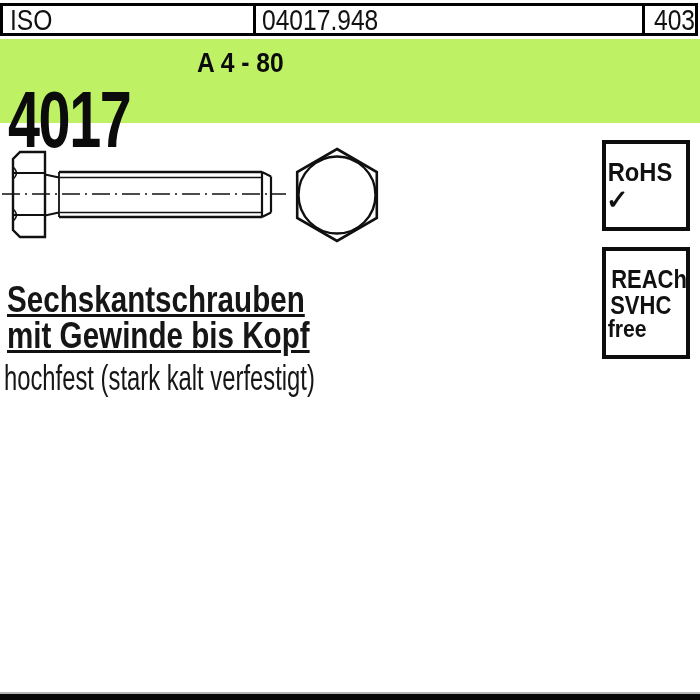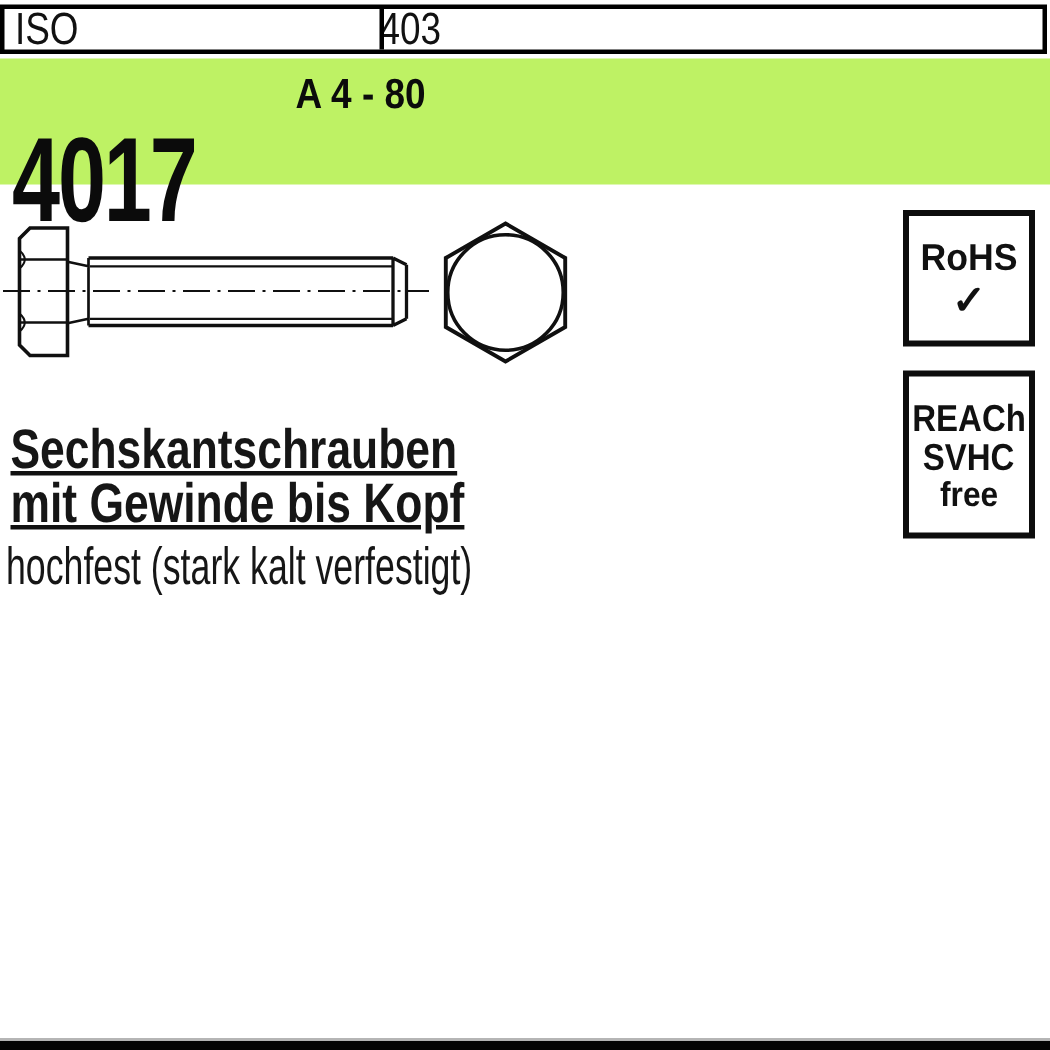--- a/index.html
+++ b/index.html
@@ -14,21 +14,21 @@
   }
   
   .topbar {
     position:absolute; left:0; top:3px; width:698px; height:33px;
     background:#fff; border:3px solid #000;
     display:flex; align-items:center;
   }
   .topbar .cell { height:100%; display:flex; align-items:center; overflow:hidden; }
   .cell-iso   { width:253px; border-right:3px solid #000; padding-left:7px; }
   .cell-art   { flex:1; padding-left:6px; border-right:3px solid #000; }
-  .cell-page  { width:50px; justify-content:flex-end; padding-right:12px; }
+  .cell-page  { width:50px; justify-content:flex-end; padding-right:0; }
   .bar-text {
     font-size:30px; font-weight:500; line-height:27px; white-space:nowrap;
     transform:scaleX(0.82); transform-origin:0 50%;
   }
   .bar-text.right { transform-origin:100% 50%; }
   
   .band {
     position:absolute; left:0; top:39px; width:700px; height:84px;
     background:#bef264;
   }
@@ -43,21 +43,21 @@
     font-size:28px; font-weight:700; line-height:24px;
     transform:scaleX(0.88); transform-origin:0 0; color:#0b0b0b;
     white-space:nowrap;
   }
   
   .drawing { position:absolute; left:0; top:135px; width:400px; height:120px; }
   
   .badge {
     position:absolute; left:602px; width:88px;
     background:#fff; border:4px solid #0d0d0d;
-    display:flex; flex-direction:column; align-items:center; justify-content:center;
+    display:flex; flex-direction:column; align-items:flex-start; justify-content:center;
     text-align:center;
   }
   .badge-rohs { top:140px; height:91px; }
   .badge-reach { top:247px; height:112px; }
   .rohs-title { font-size:25px; font-weight:700; line-height:27px; transform:scaleX(0.95); }
   .rohs-check { font-size:27px; font-weight:700; line-height:26px; margin-top:1px; }
   .reach-l1, .reach-l2 { font-size:25px; font-weight:700; line-height:26px; transform:scaleX(0.88); white-space:nowrap; }
   .reach-l3 { font-size:23px; font-weight:700; line-height:23px; transform:scaleX(0.92); white-space:nowrap; }
   
   .title-block { position:absolute; left:7px; top:282px;text-decoration:underline; }
@@ -73,20 +73,23 @@
   
   .bottom-hairline { position:absolute; left:0; top:692px; width:700px; height:2px; background:#b5b5b5; }
   .bottom-bar { position:absolute; left:0; top:694px; width:700px; height:6px; background:#050505; }
 </style>
 </head>
 <body>
 
 <div class="topbar">
   <div class="cell cell-iso">
     <span class="bar-text">ISO</span>
+  </div>
+  <div class="cell cell-art">
+    <span class="bar-text">04017.948</span>
   </div>
   <div class="cell cell-page">
     <span class="bar-text right">403</span>
   </div>
 </div>
 
 <div class="band">
   <div class="std-number">4017</div>
   <div class="grade">A 4 - 80</div>
 </div>

